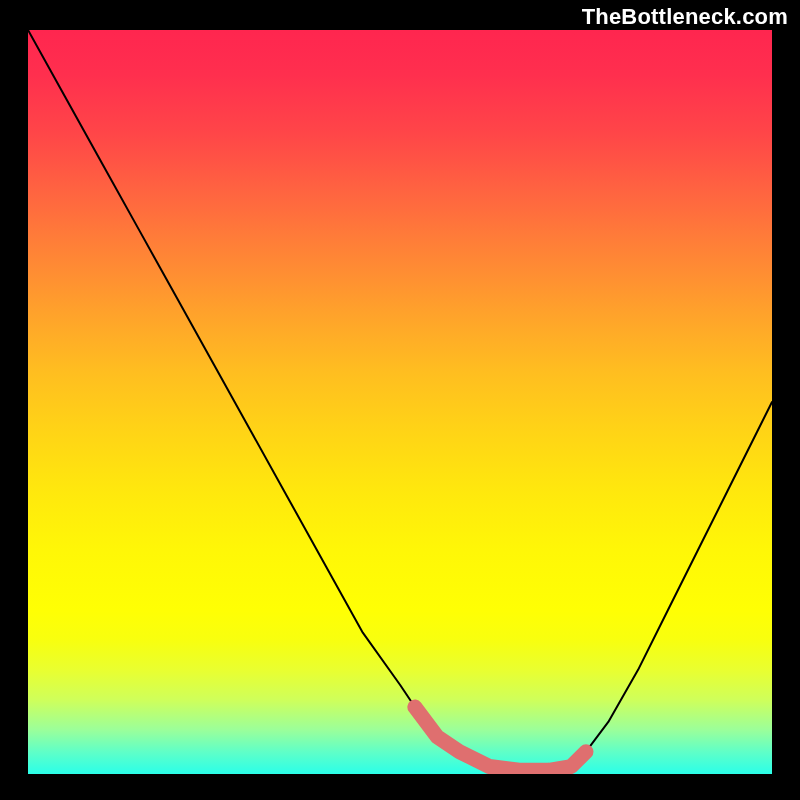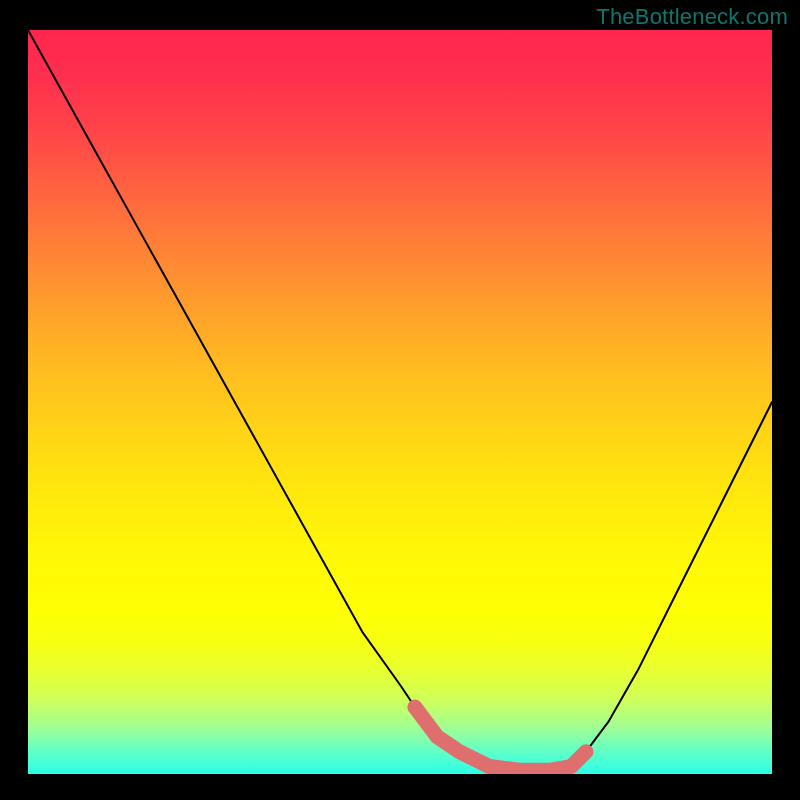--- a/index.html
+++ b/index.html
@@ -9,22 +9,22 @@
     height: 800px;
     background: #000;
     position: relative;
   }
   .watermark {
     position: absolute;
     top: 4px;
     right: 12px;
     font-family: Arial, Helvetica, sans-serif;
     font-size: 22px;
-    font-weight: 400;
-    color: #0f766e;
+    font-weight: 700;
+    color: #ffffff;
     letter-spacing: 0.2px;
     z-index: 10;
   }
   .plot-area {
     position: absolute;
     left: 28px;
     top: 30px;
     width: 744px;
     height: 744px;
   }

